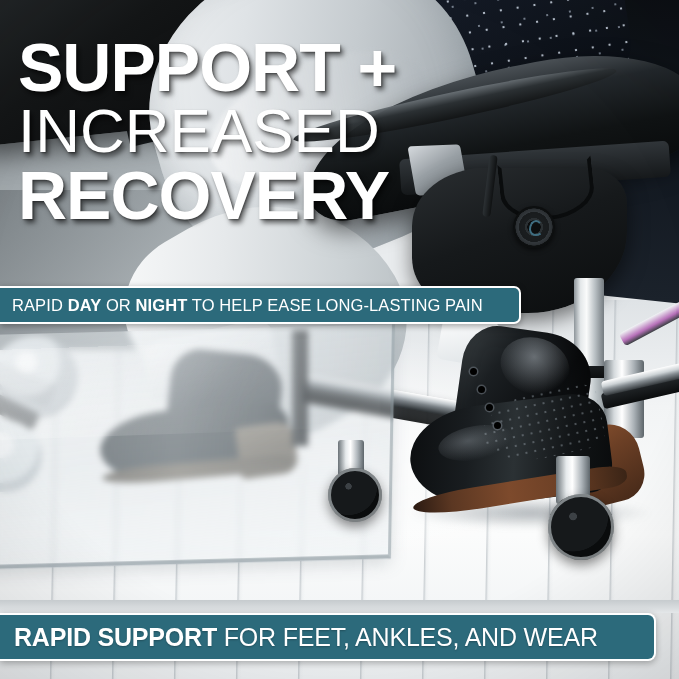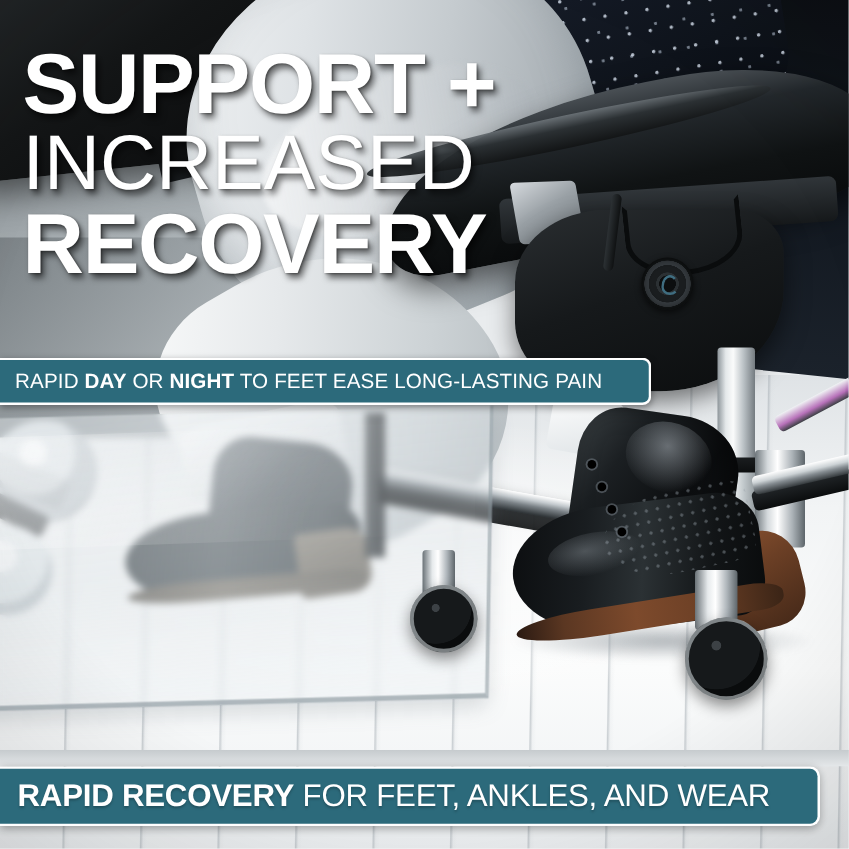--- a/index.html
+++ b/index.html
@@ -707,22 +707,22 @@
     <div class="vignette"></div>
   </div>
 
   <div class="headline-block">
     <div class="hl hl-2">SUPPORT +</div>
     <div class="hl hl-1">INCREASED</div>
     <div class="hl hl-3">RECOVERY</div>
   </div>
 
   <div class="tagline-bar" style="width: 495.703px;">
-    <span class="tagline-text"><span>RAPID </span><b>DAY</b><span> OR </span><b>NIGHT</b><span> TO FEET EASE LONG-LASTING PAIN</span></span>
+    <span class="tagline-text"><span>RAPID </span><b>DAY</b><span> OR </span><b>NIGHT</b><span> TO HELP EASE LONG-LASTING PAIN</span></span>
   </div>
 
   <div class="bar-strip-top"></div>
 
   <div class="bottom-bar" style="width: 625.812px;">
-    <span class="bottom-text"><b>RAPID RECOVERY</b><span> FOR FEET, ANKLES, AND WEAR</span></span>
+    <span class="bottom-text"><b>RAPID SUPPORT</b><span> FOR FEET, ANKLES, AND WEAR</span></span>
   </div>
 
 </div>
 
 </body></html>

